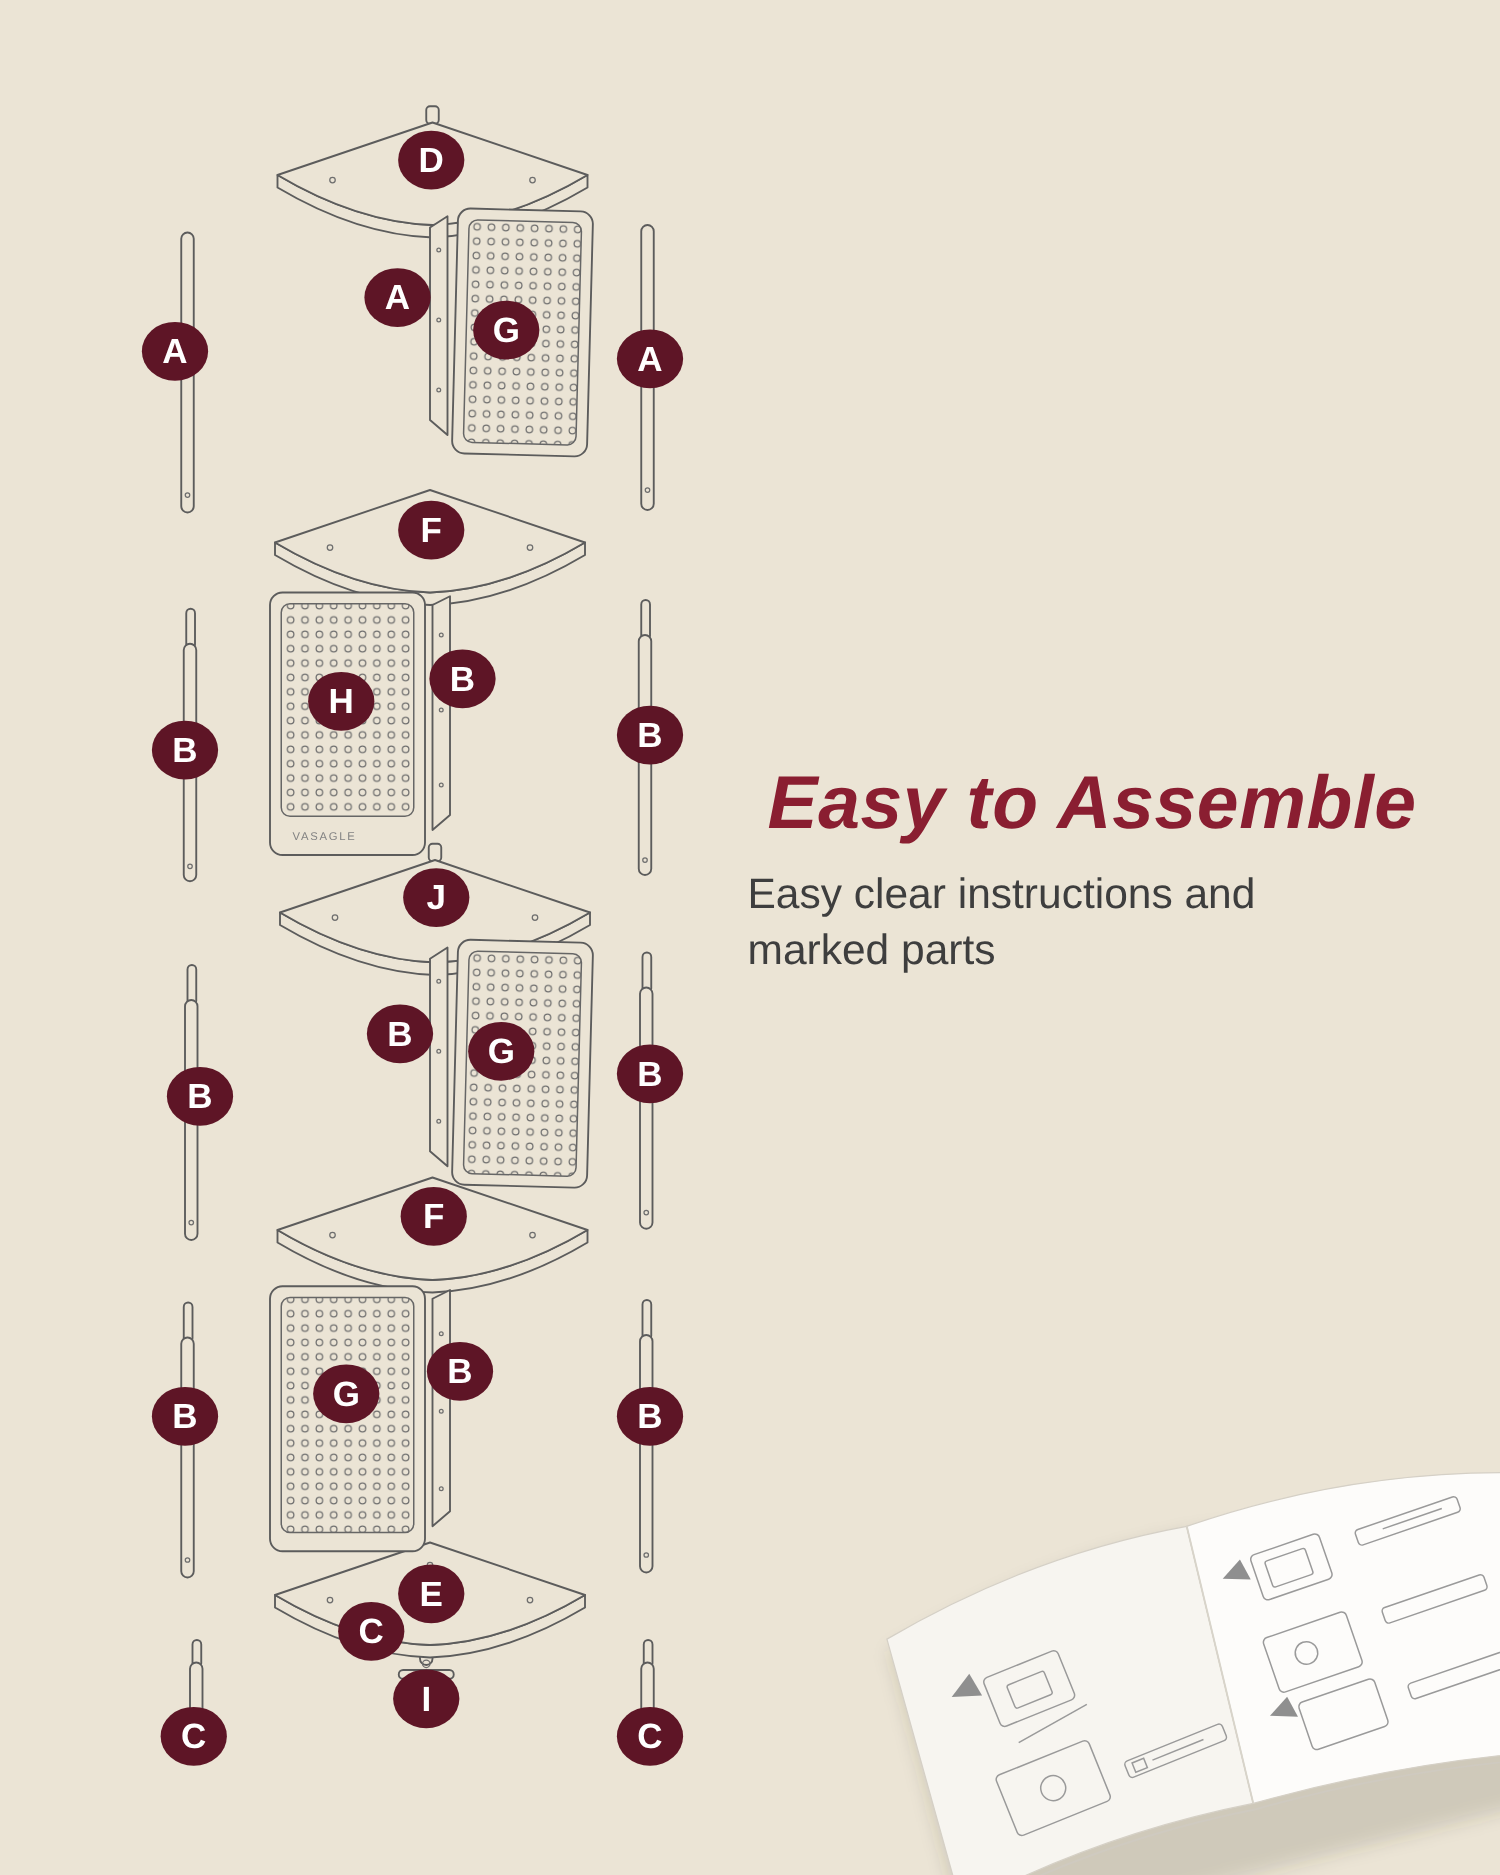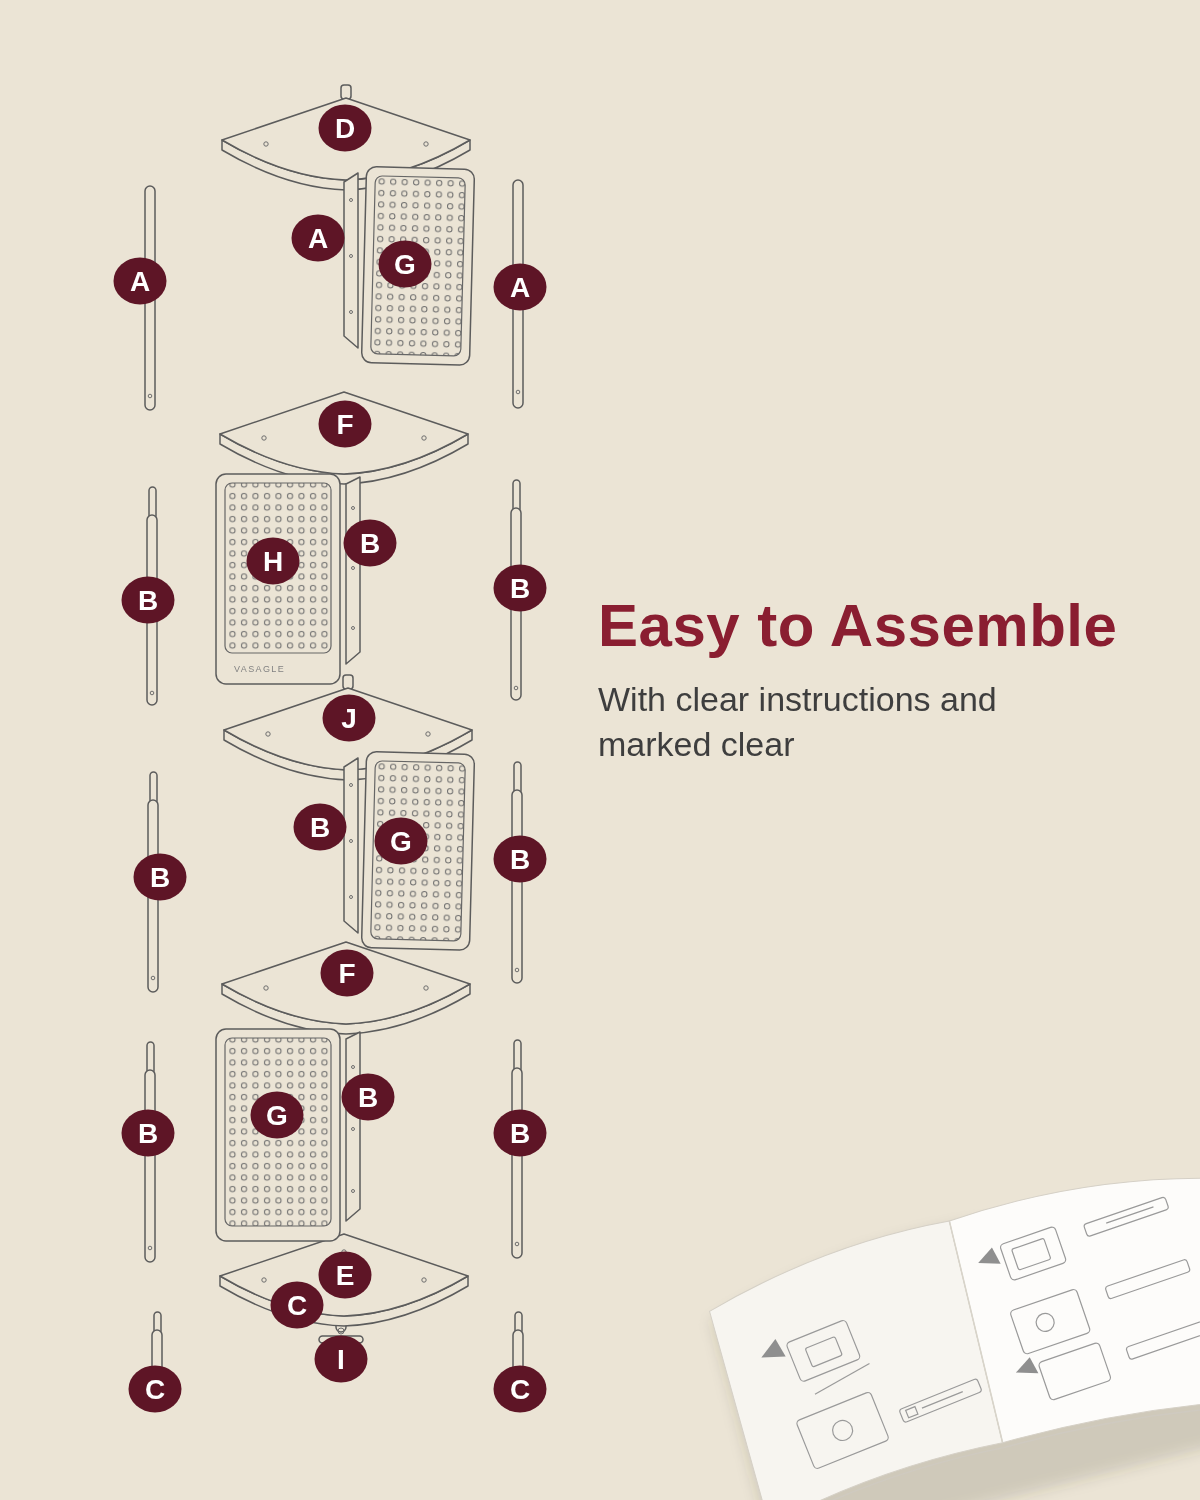--- a/index.html
+++ b/index.html
@@ -23,22 +23,22 @@
   .badge {
     position:absolute; width:53px; height:47px; border-radius:50%;
     transform:translate(-50%,-50%);
     display:flex; align-items:center; justify-content:center;
     color:#fff; font-size:28px; font-weight:bold;
     font-family:"Liberation Sans",sans-serif;
   }
   
   .text-block { position:absolute; left:598px; top:594px; width:570px; }
   .text-block h1 {
-    margin:0; font-size:60px; line-height:1.05; font-weight:600;
-    letter-spacing:0.5px; color:#8a1e31;
+    margin:16px; font-size:60px; line-height:1.05; font-weight:600;
+    letter-spacing:0.5px; color:#8a1e31;font-style:italic;
   }
   .text-block p {
     margin:20px 0 0; width:500px; font-size:34px; line-height:1.32;
     color:#3e3e3e; font-weight:400;
   }
   .badge-layer, .diagram-svg { position:absolute; left:0; top:0; }
 </style>
 </head>
 <body>
 
@@ -246,16 +246,16 @@
       <div class="badge" style="left: 520px; top: 1133px; background: rgb(94, 21, 38); color: rgb(255, 255, 255);">B</div>
       <div class="badge" style="left: 345px; top: 1275px; background: rgb(94, 21, 38); color: rgb(255, 255, 255);">E</div>
       <div class="badge" style="left: 297px; top: 1305px; background: rgb(94, 21, 38); color: rgb(255, 255, 255);">C</div>
       <div class="badge" style="left: 341px; top: 1359px; background: rgb(94, 21, 38); color: rgb(255, 255, 255);">I</div>
       <div class="badge" style="left: 155px; top: 1389px; background: rgb(94, 21, 38); color: rgb(255, 255, 255);">C</div>
       <div class="badge" style="left: 520px; top: 1389px; background: rgb(94, 21, 38); color: rgb(255, 255, 255);">C</div>
     </div>
 
   <div class="text-block">
     <h1 style="color: rgb(138, 30, 49);">Easy to Assemble</h1>
-    <p>With clear instructions and marked clear</p>
+    <p>Easy clear instructions and marked parts</p>
   </div>
 
 </div>
 
 </body></html>

